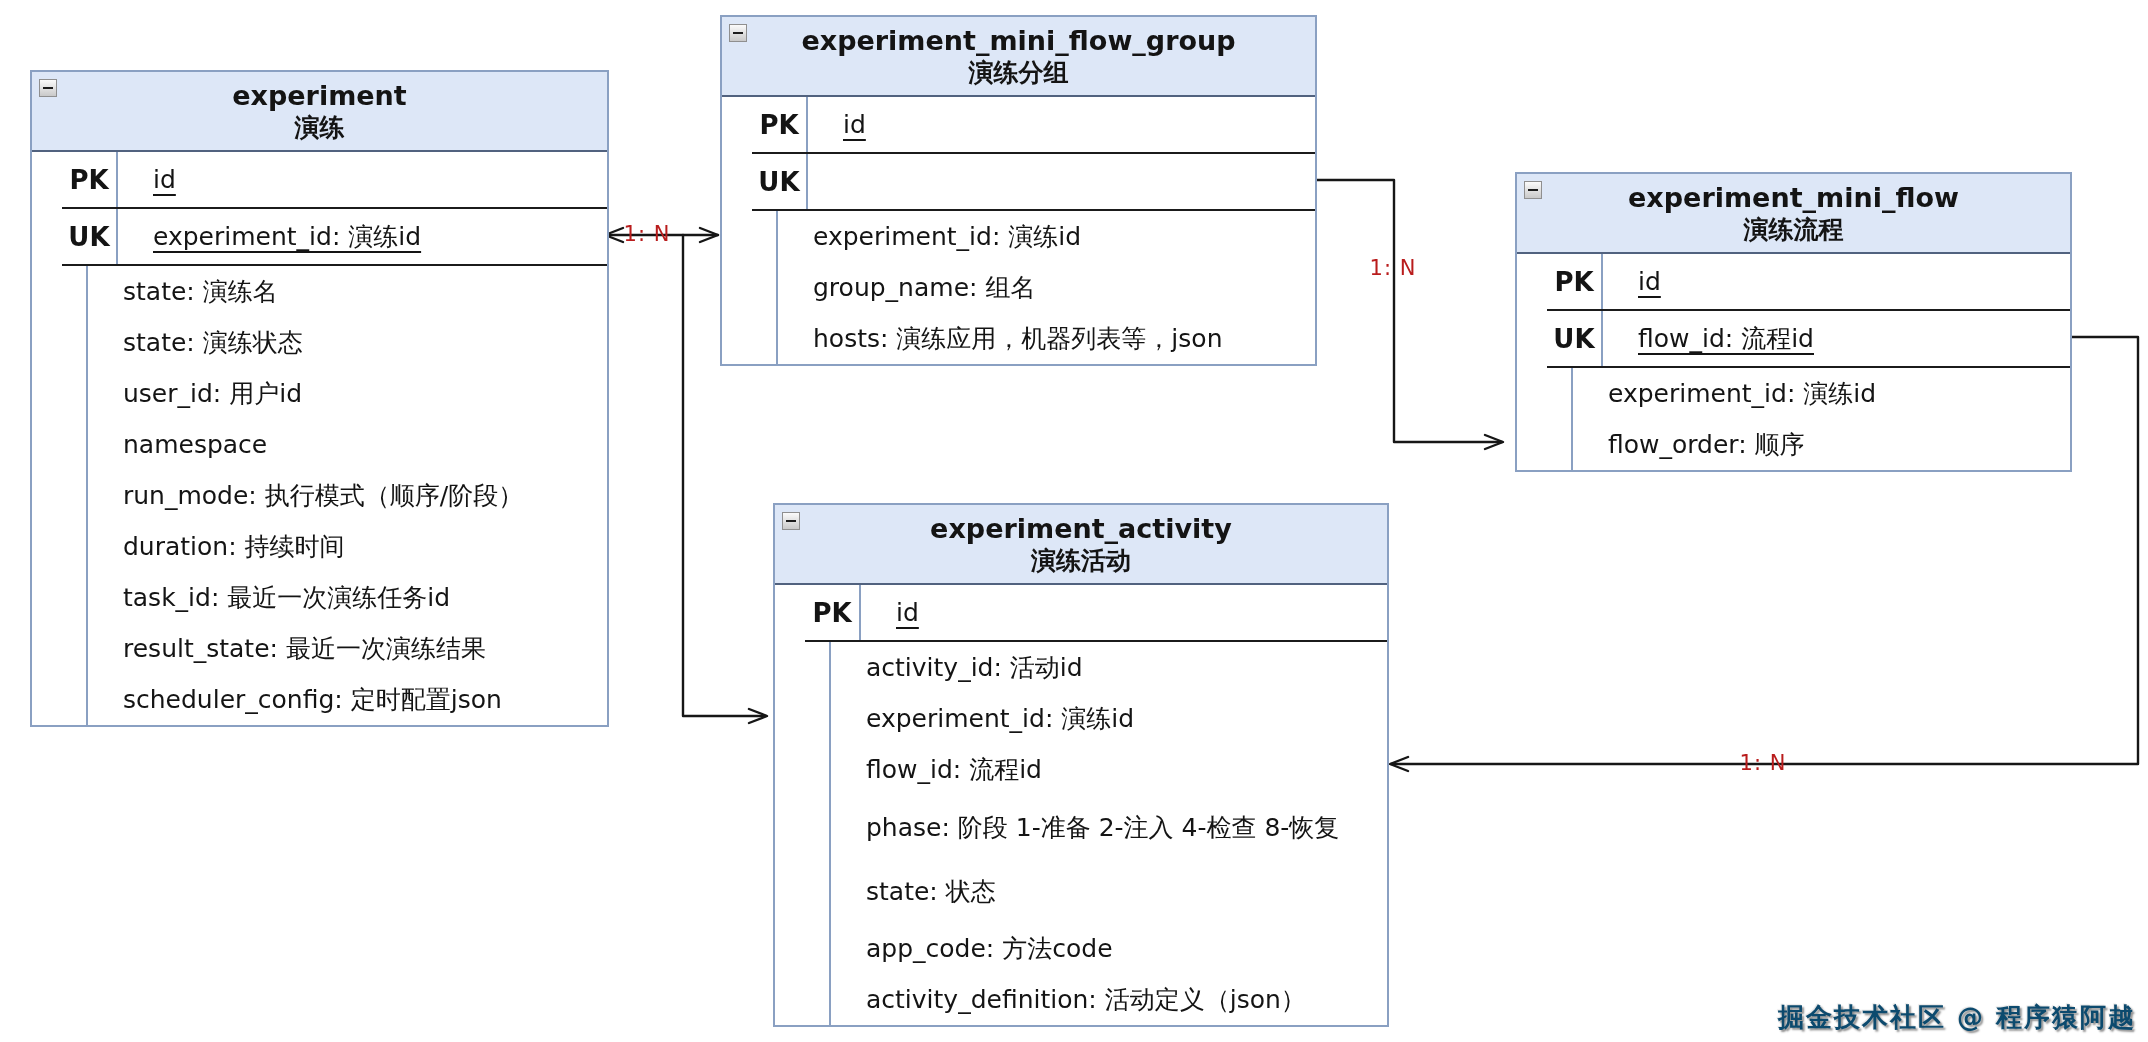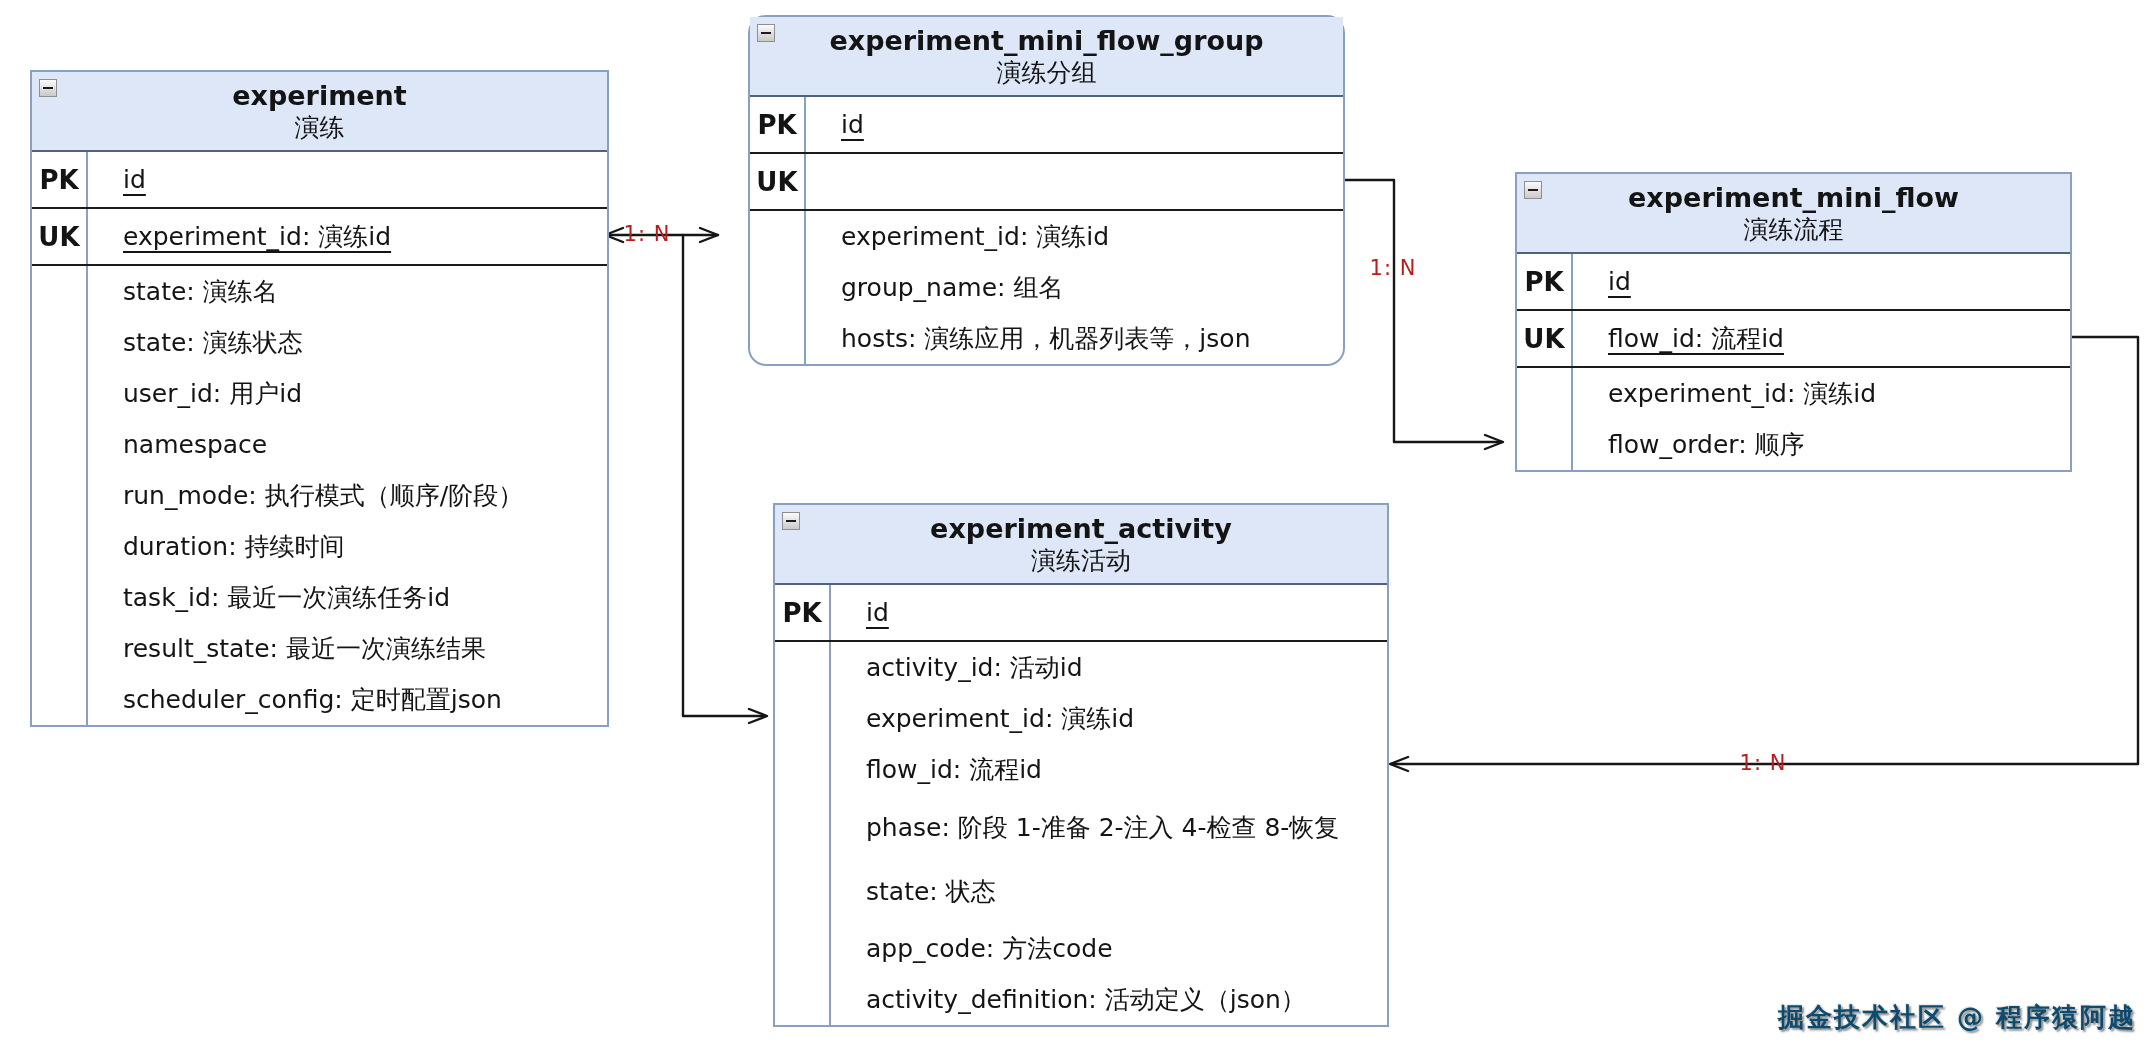--- a/index.html
+++ b/index.html
@@ -8,32 +8,32 @@
     font-family:"DejaVu Sans","Liberation Sans",sans-serif;color:#141414;overflow:hidden;
   }
   .wires{position:absolute;left:0;top:0;width:2148px;height:1042px;pointer-events:none;}
   .wires path{stroke:#161616;stroke-width:2.4;fill:none;stroke-linecap:round;stroke-linejoin:round;}
   .er-table{position:absolute;background:#fff;border:2px solid #8aa0c2;box-sizing:content-box;}
   .er-header{
     position:relative;height:80px;background:#dde7f7;border-bottom:2px solid #51627f;
     display:flex;flex-direction:column;align-items:center;justify-content:center;box-sizing:border-box;
   }
   .er-title{font-weight:bold;font-size:27px;line-height:1.25;}
-  .er-subtitle{font-weight:normal;font-size:25px;line-height:1.2;}
+  .er-subtitle{font-weight:bold;font-size:25px;line-height:1.2;}
   .collapse-btn{
     position:absolute;left:7px;top:7px;width:18px;height:18px;
     background:linear-gradient(180deg,#fbfbfb 0%,#c9c9c9 100%);
     border:1px solid #8f8f8f;box-sizing:border-box;
     display:flex;align-items:center;justify-content:center;cursor:pointer;
   }
   .collapse-btn .minus{width:10px;height:2px;background:#1c1c1c;}
   .er-row{display:flex;height:51px;box-sizing:border-box;}
   .er-row.keyrow{height:57px;}
   .er-row.tall{height:64px;}
-  .er-row.divider{border-bottom:2px solid #1b1b1b;}
+  .er-row.divider{border-bottom:2px solid #1b1b1b;margin-left:30px;}
   .er-key{
     width:56px;flex:0 0 56px;border-right:2px solid #8aa0c2;box-sizing:border-box;
     display:flex;align-items:center;justify-content:center;font-weight:bold;font-size:26px;
   }
   .er-field{flex:1;display:flex;align-items:center;padding-left:35px;font-size:25px;white-space:nowrap;overflow:hidden;}
   .er-field.u{text-decoration:underline;text-decoration-thickness:2px;text-underline-offset:6px;}
   .rel-label{
     position:absolute;transform:translate(-50%,-50%);font-size:21px;letter-spacing:1px;
     color:#b91c1c;white-space:nowrap;
   }
@@ -112,21 +112,21 @@
         </div>
         <div class="er-row">
           <div class="er-key"></div>
           <div class="er-field">result_state: 最近一次演练结果</div>
         </div>
         <div class="er-row">
           <div class="er-key"></div>
           <div class="er-field">scheduler_config: 定时配置json</div>
         </div>
       </div>
-      <div class="er-table" style="left: 748px; top: 15px; width: 593px; border-radius: 18px;">
+      <div class="er-table" style="left: 720px; top: 15px; width: 593px;">
         <div class="er-header">
           <div class="collapse-btn">
             <div class="minus"></div>
           </div>
           <div class="er-title">experiment_mini_flow_group</div>
           <div class="er-subtitle">演练分组</div>
         </div>
         <div class="er-row keyrow divider">
           <div class="er-key">PK</div>
           <div class="er-field u">id</div>

